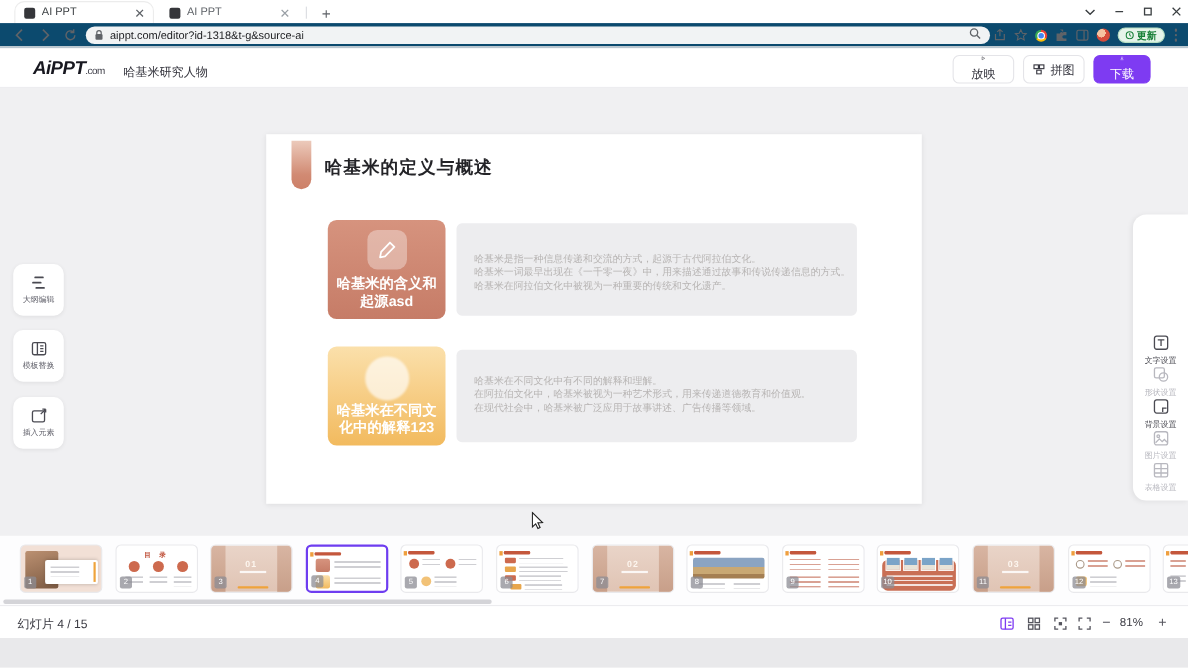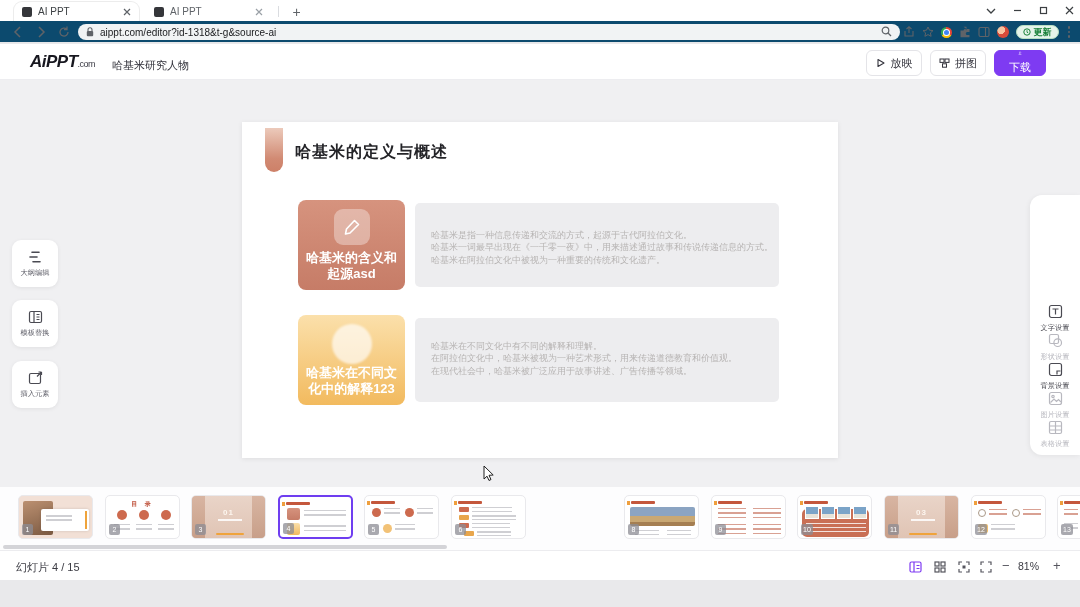--- a/index.html
+++ b/index.html
@@ -29,21 +29,21 @@
   .update-pill { display:flex; align-items:center; gap:3px; height:14px; padding:0 6px; border:1px solid #b7dfc3; background:#e6f4ea; border-radius:8px; color:#188038; font-size:9px; white-space:nowrap; }
   .dots-menu { display:flex; flex-direction:column; gap:2px; padding:0 2px; }
   .dots-menu i { width:2.5px; height:2.5px; border-radius:50%; background:#5f6368; }
 
   
   .app-header { position:absolute; left:0; top:44px; width:1080px; height:36px; background:#fff; border-bottom:1px solid #ededf0; }
   .logo { position:absolute; left:30px; top:8px; font-size:17px; font-weight:bold; font-style:italic; color:#17171f; letter-spacing:-0.5px; }
   .logo .suffix { font-size:9px; font-weight:normal; font-style:normal; color:#3a3a44; }
   .doc-title { position:absolute; left:112px; top:14px; font-size:11px; color:#31313a; }
   .hdr-btn { position:absolute; top:6px; height:26px; display:flex; align-items:center; justify-content:center; gap:5px; border:1px solid #e4e4e8; border-radius:6px; background:#fff; font-size:11px; color:#33333c; }
-  .hdr-btn.play { left:866px; width:56px; }
+  .hdr-btn.play { left:866px; width:56px;flex-direction:column; }
   .hdr-btn.collage { left:930px; width:56px; }
   .hdr-btn.download { left:994px; width:52px; background:#7e3bf2; border-color:#7e3bf2; color:#fff;flex-direction:column; }
 
   
   .workspace { position:absolute; left:0; top:80px; width:1080px; height:407px; background:#f0f0f2; }
 
   .side-card { position:absolute; left:12px; width:46px; height:47px; background:#fff; border-radius:9px; box-shadow:0 1px 4px rgba(0,0,0,.07); display:flex; flex-direction:column; align-items:center; justify-content:center; gap:3px; }
   .side-card .lbl { font-size:8px; color:#5c5c66; white-space:nowrap; transform:scale(.9); }
 
   .right-panel { position:absolute; left:1030px; top:115px; width:50px; height:260px; background:#fff; border-radius:12px 0 0 12px; box-shadow:-1px 1px 5px rgba(0,0,0,.06); display:flex; flex-direction:column; align-items:center; justify-content:flex-end; padding:6px 0; }
@@ -388,20 +388,28 @@
       <div class="abs t-lines" style="left:20px;top:11px;width:40px;height:5px"></div>
       <div class="abs" style="left:7px;top:19px;width:10px;height:5px;border-radius:1px;background:#e8a64c"></div>
       <div class="abs t-lines" style="left:20px;top:19px;width:44px;height:5px"></div>
       <div class="abs" style="left:7px;top:27px;width:10px;height:5px;border-radius:1px;background:#cd6a4e"></div>
       <div class="abs t-lines" style="left:20px;top:27px;width:38px;height:5px"></div>
       <div class="abs" style="left:12px;top:35px;width:10px;height:5px;border-radius:1px;background:#e8a64c"></div>
       <div class="abs t-lines" style="left:25px;top:35px;width:34px;height:5px"></div>
       <span class="t-num">6</span>
     </div>
 
+    <div class="thumb section" style="left:538px">
+      <div class="abs" style="left:0;top:0;width:13px;height:44px;background:linear-gradient(#d8b5a2,#c79e88)"></div>
+      <div class="abs" style="right:0;top:0;width:13px;height:44px;background:linear-gradient(#d8b5a2,#c79e88)"></div>
+      <div class="t-section-label">02</div>
+      <div class="abs" style="left:26px;top:23px;width:24px;height:2px;background:rgba(255,255,255,.85)"></div>
+      <div class="t-underline"></div>
+      <span class="t-num">7</span>
+    </div>
 
     <div class="thumb" style="left:624px">
       <div class="t-title"></div>
       <div class="abs" style="left:5px;top:11px;width:65px;height:19px;border-radius:2px;background:linear-gradient(180deg,#8ba4c2 0 45%,#c9a873 45% 80%,#a57f52 80% 100%)"></div>
       <div class="abs t-lines" style="left:10px;top:34px;width:24px;height:5px"></div>
       <div class="abs t-lines" style="left:42px;top:34px;width:24px;height:5px"></div>
       <span class="t-num">8</span>
     </div>
 
     <div class="thumb" style="left:711px">

